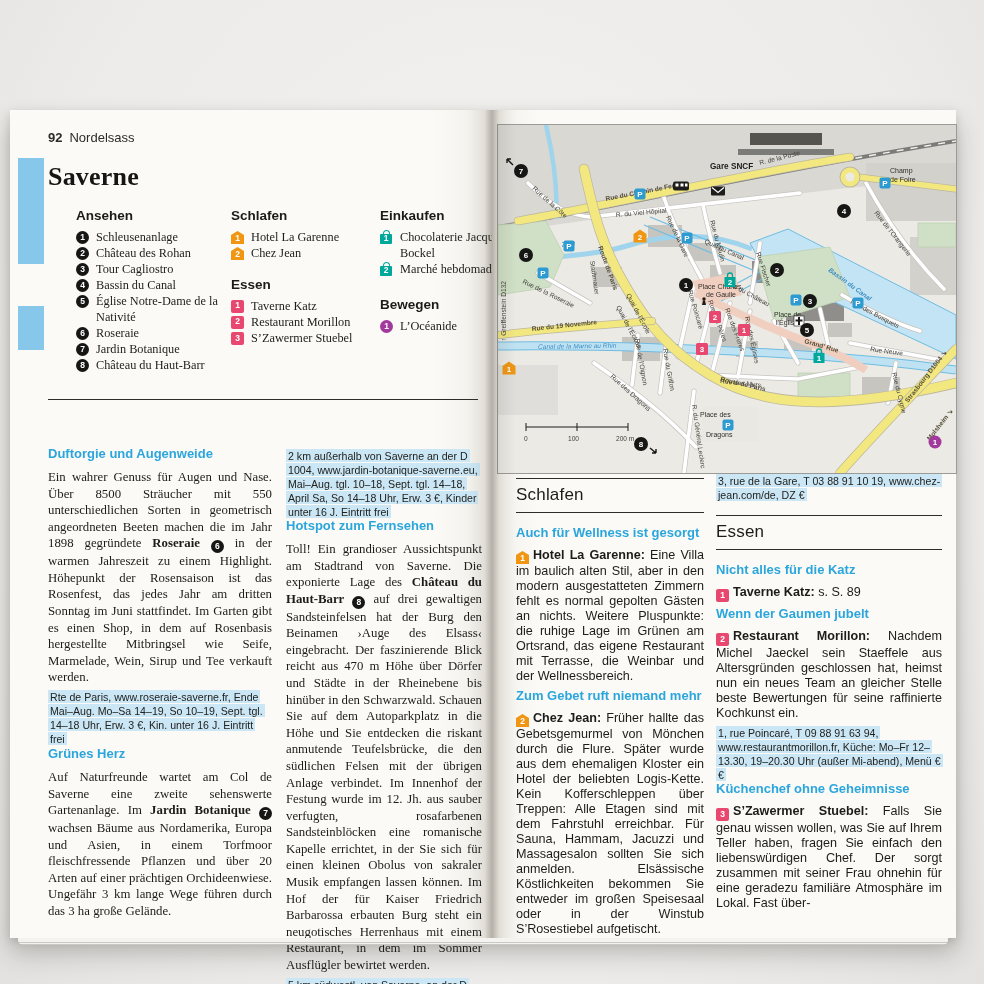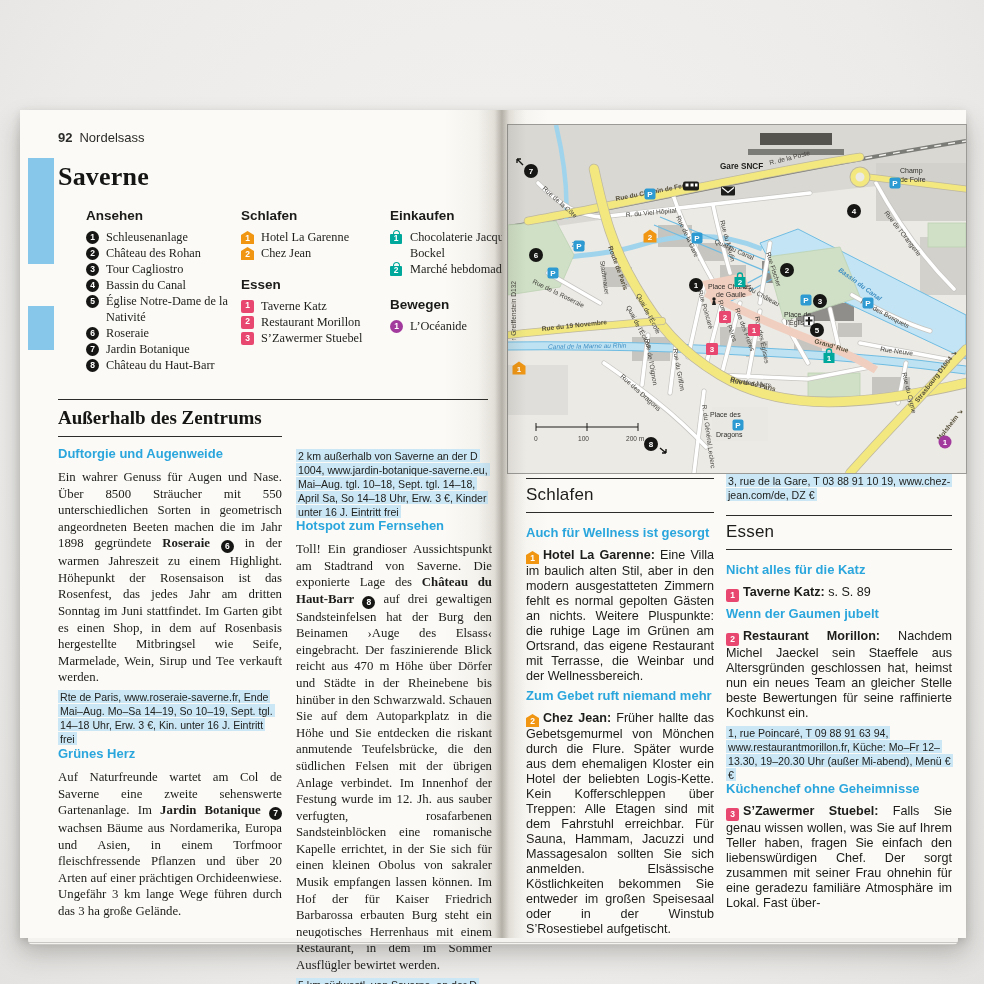--- a/index.html
+++ b/index.html
@@ -3,21 +3,21 @@
 <meta charset="utf-8">
 <style>
   html,body{margin:0;padding:0;}
   body{
     width:984px;height:984px;position:relative;overflow:hidden;
     background:radial-gradient(ellipse at 50% 40%, #f4f3f1 0%, #ecebe9 70%, #e3e2e0 100%);
     font-family:"Liberation Sans", sans-serif;
     -webkit-font-smoothing:antialiased;
   }
   .book{
-    position:absolute;left:20px;top:110px;width:946px;height:828px;
+    position:absolute;left:10px;top:110px;width:946px;height:828px;
     background:#fbfaf6;
     box-shadow:0 14px 26px rgba(50,45,40,.30), 0 3px 8px rgba(50,45,40,.15);
     border-radius:2px 2px 4px 4px;
   }
   .book::after{
     content:"";position:absolute;left:8px;right:8px;bottom:-7px;height:7px;
     background:repeating-linear-gradient(to bottom,#f4f3ef 0 1.6px,#c9c8c4 1.6px 2.4px);
     border-radius:0 0 5px 5px;
   }
   .page{position:absolute;top:0;height:828px;}
@@ -149,21 +149,20 @@
           <li><span class="mk mk-shop">2</span><span>Marché hebdomadaire</span></li>
         </ul>
         <p class="lhead lgroup2" style="margin-top:20px;">Bewegen</p>
         <ul class="llist">
           <li><span class="mk mk-move">1</span><span>L’Océanide</span></li>
         </ul>
       </div>
     </div>
 
     <div class="rule-full"></div>
-    <h2 class="outside">Außerhalb des Zentrums</h2>
 
     <div class="col colL">
       <h4 class="bluehead">Duftorgie und Augenweide</h4>
       <p class="body serif"><span>Ein wahrer Genuss für Augen und Nase. Über 8500 Sträucher mit 550 unterschiedlichen Sorten in geometrisch angeordneten Beeten machen die im Jahr 1898 gegründete </span><b>Roseraie</b> <span class="sight-dot">6</span><span> in der warmen Jahreszeit zu einem Highlight. Höhepunkt der Rosensaison ist das Rosenfest, das jedes Jahr am dritten Sonntag im Juni stattfindet. Im Garten gibt es einen Shop, in dem auf Rosenbasis hergestellte Mitbringsel wie Seife, Marmelade, Wein, Sirup und Tee verkauft werden.</span></p>
       <p class="info"><span class="hl">Rte de Paris, www.roseraie-saverne.fr, Ende Mai–Aug. Mo–Sa 14–19, So 10–19, Sept. tgl. 14–18 Uhr, Erw. 3 €, Kin. unter 16 J. Eintritt frei</span></p>
       <h4 class="bluehead gapA">Grünes Herz</h4>
       <p class="body serif"><span>Auf Naturfreunde wartet am Col de Saverne eine zweite sehenswerte Gartenanlage. Im </span><b>Jardin Botanique</b> <span class="sight-dot">7</span><span> wachsen Bäume aus Nordamerika, Europa und Asien, in einem Torfmoor fleischfressende Pflanzen und über 20 Arten auf einer prächtigen Orchideenwiese. Ungefähr 3 km lange Wege führen durch das 3 ha große Gelände.</span></p>
     </div>
 
     <div class="col colM">

